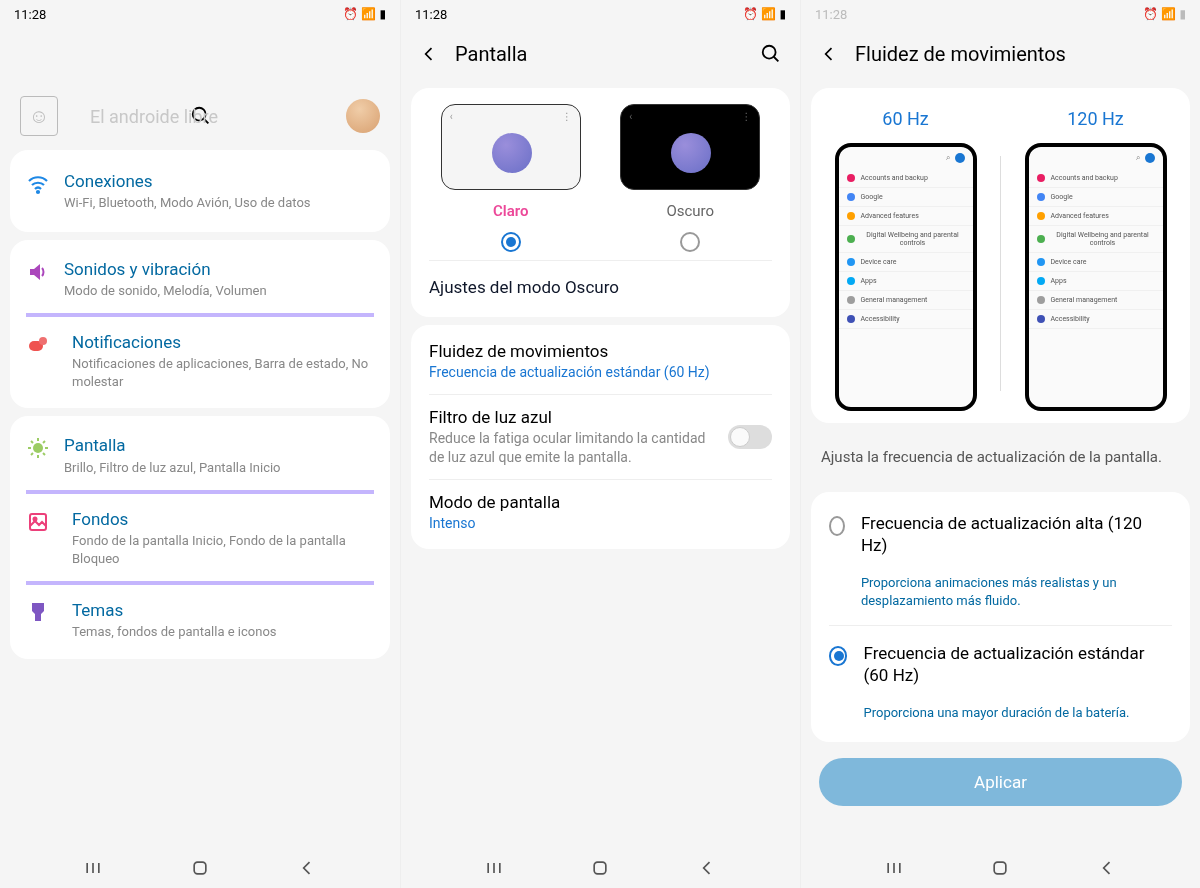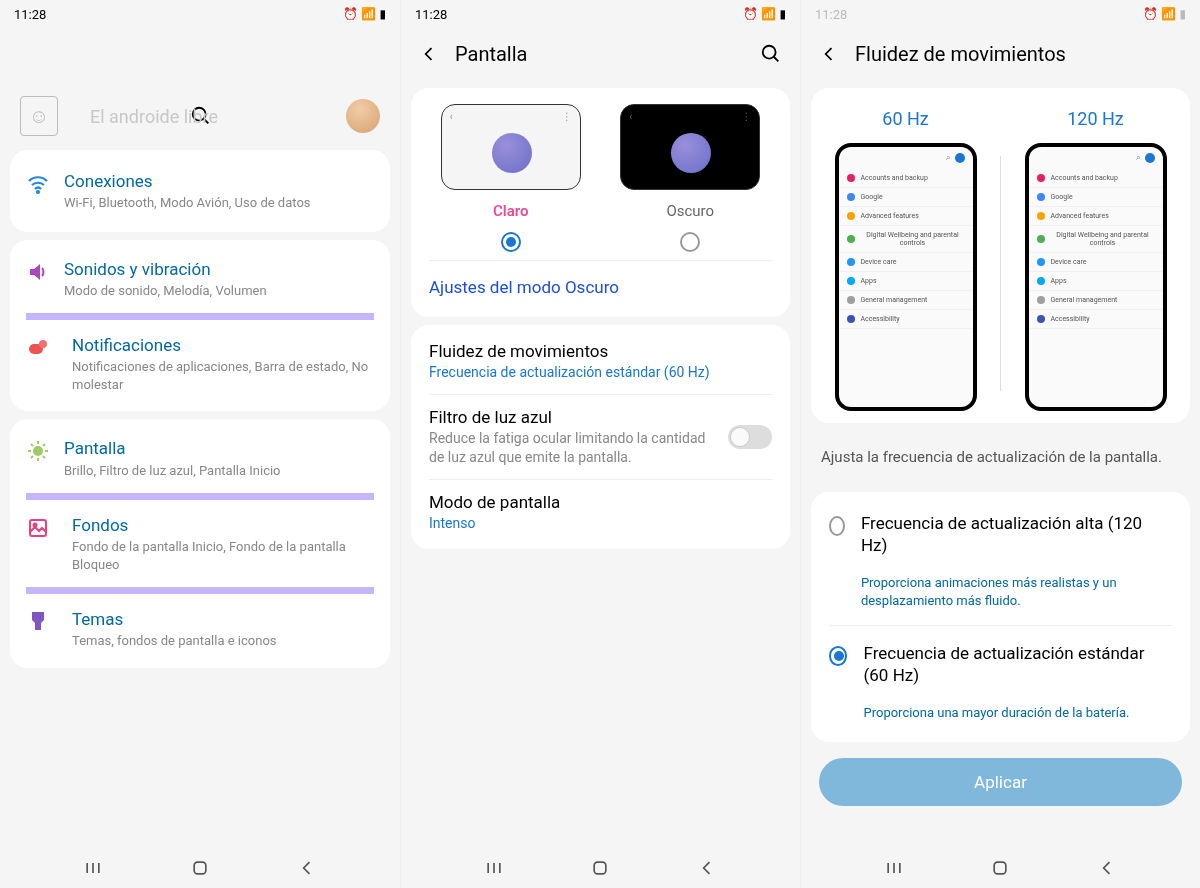--- a/index.html
+++ b/index.html
@@ -20,42 +20,42 @@
 
 .s1-hero { text-align: center; padding: 130px 0 10px; }
 .s1-title { font-size: 40px; color: #000; font-weight: 400; }
 .s1-search-row { display: flex; align-items: center; justify-content: space-between; padding: 68px 20px 6px; gap: 12px; position: relative; }
 .s1-watermark { position: absolute; left: 90px; font-size: 18px; color: #c8c8c8; }
 .s1-avatar { width: 34px; height: 34px; border-radius: 50%; background: radial-gradient(circle at 40% 30%, #f0cda8, #d8a070); overflow: hidden; display: flex; align-items: center; justify-content: center; }
 .s1-search-icon { width: 22px; height: 22px; color: #000; }
 .mascot { width: 38px; height: 40px; border: 1.5px solid #bbb; border-radius: 4px; display: flex; align-items: center; justify-content: center; color: #bbb; font-size: 20px; margin-right:-2px;}
 .card { background: #fff; border-radius: 18px; margin: 8px 10px; padding: 4px 0; }
 .setting-row { display: flex; align-items: flex-start; padding: 14px 16px; gap: 14px; }
-.setting-row + .setting-row { border-top: 7px solid #c4b5fd; margin: 0 16px; padding-left:0; padding-right:0;gap:22px;}
+.setting-row + .setting-row { border-top: 4px solid #c4b5fd; margin: 0 16px; padding-left:0; padding-right:0;gap:22px;}
 .setting-row + .setting-row .setting-icon{ margin-left:0;}
 .card1 .setting-row { padding: 16px 16px; }
 .setting-icon { width: 24px; height: 24px; flex-shrink: 0; display: flex; align-items: center; justify-content: center; margin-top:2px;}
 .setting-text { flex: 1; }
 .setting-title { font-size: 17px; color: #0369a1; line-height: 1.3; }
 .setting-sub { font-size: 13px; color: #888; margin-top: 2px; line-height: 1.35; }
 
 
 .theme-row { display: flex; justify-content: space-around; padding: 12px 10px 4px; }
 .theme-opt { text-align: center; }
 .theme-preview { width: 140px; height: 86px; border-radius: 14px; border: 1.5px solid #333; position: relative; overflow: hidden; background: #f5f5f5; }
 .theme-preview.dark { background: #000; }
 .theme-preview .orb { width: 40px; height: 40px; border-radius: 50%; background: radial-gradient(circle at 35% 30%, #9a8edb, #6a6fc7); position: absolute; left: 50px; top: 28px; }
 .theme-preview .topbar { position: absolute; top: 6px; left: 8px; right: 8px; display: flex; justify-content: space-between; color: #999; font-size: 10px; }
 .theme-preview.dark .topbar { color: #666; }
 .theme-label { margin-top: 12px; font-size: 15px; color: #666; }
 .theme-label.active { color: #ec4899; font-weight: 600; }
 .radio { width: 20px; height: 20px; border-radius: 50%; border: 2px solid #999; margin: 12px auto 4px; position: relative; }
 .radio.selected { border-color: #1976d2; }
 .radio.selected::after { content: ""; position: absolute; width: 10px; height: 10px; background: #1976d2; border-radius: 50%; top: 3px; left: 3px; }
-.section-link { padding: 16px 18px; font-size: 17px; color: #1d4ed8; }
+.section-link { padding: 16px 18px; font-size: 17px; color: #0f172a; }
 .slider-row { display: flex; align-items: center; padding: 8px 18px 18px; gap: 12px; }
 .slider-track { flex: 1; height: 4px; background: linear-gradient(to right, #1976d2 0%, #1976d2 48%, #c8d4e8 48%, #d8c0c8 88%, #f0b0b0 100%); border-radius: 2px; position: relative; }
 .slider-thumb { position: absolute; left: 48%; top: -7px; width: 18px; height: 18px; border-radius: 50%; background: #1976d2; transform: translateX(-50%); }
 .row-flex { display: flex; align-items: center; justify-content: space-between; padding: 12px 18px; }
 .row-flex .txt { flex: 1; padding-right: 10px; }
 .row-title { font-size: 17px; color: #000; }
 .row-sub { font-size: 14px; color: #888; margin-top: 2px; line-height: 1.35; }
 .row-sub.blue { color: #1976d2; }
 .toggle { width: 44px; height: 24px; border-radius: 12px; background: #1976d2; position: relative; flex-shrink: 0; }
 .toggle::after { content: ""; position: absolute; width: 20px; height: 20px; background: #fff; border-radius: 50%; top: 2px; right: 2px; }

